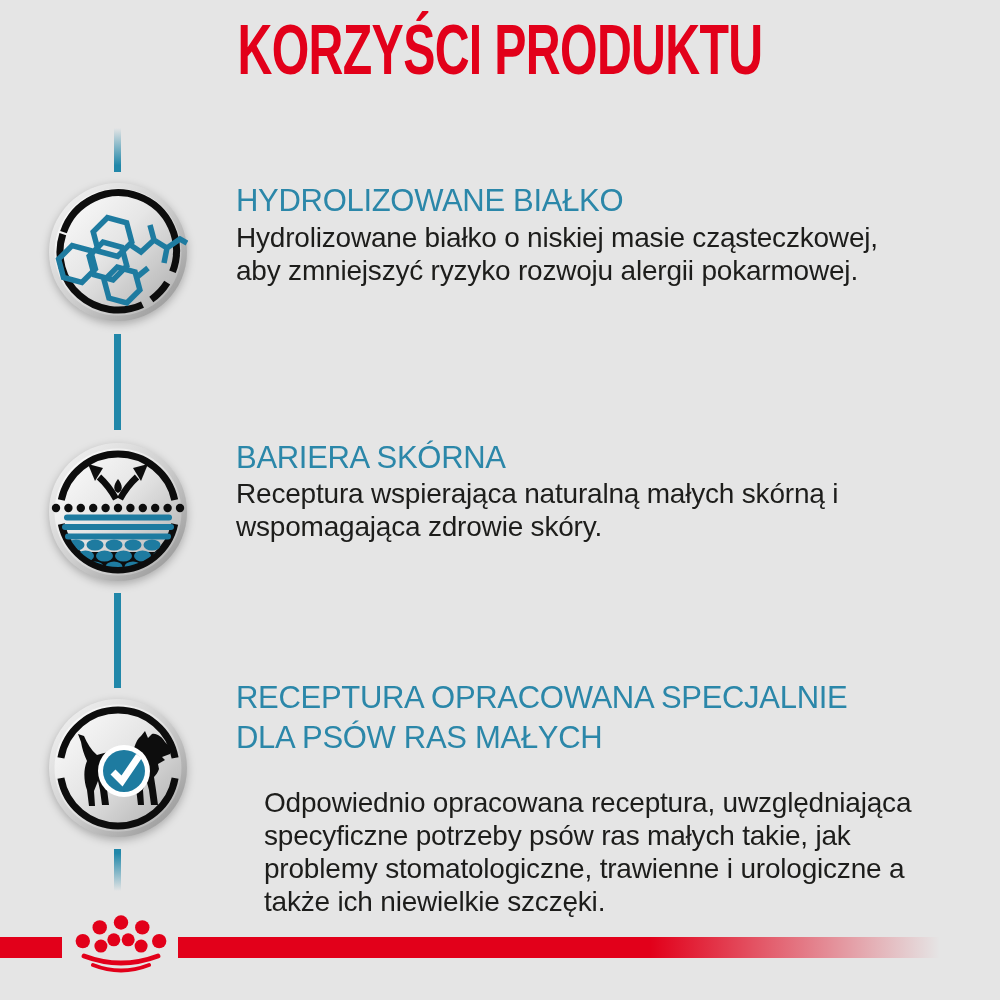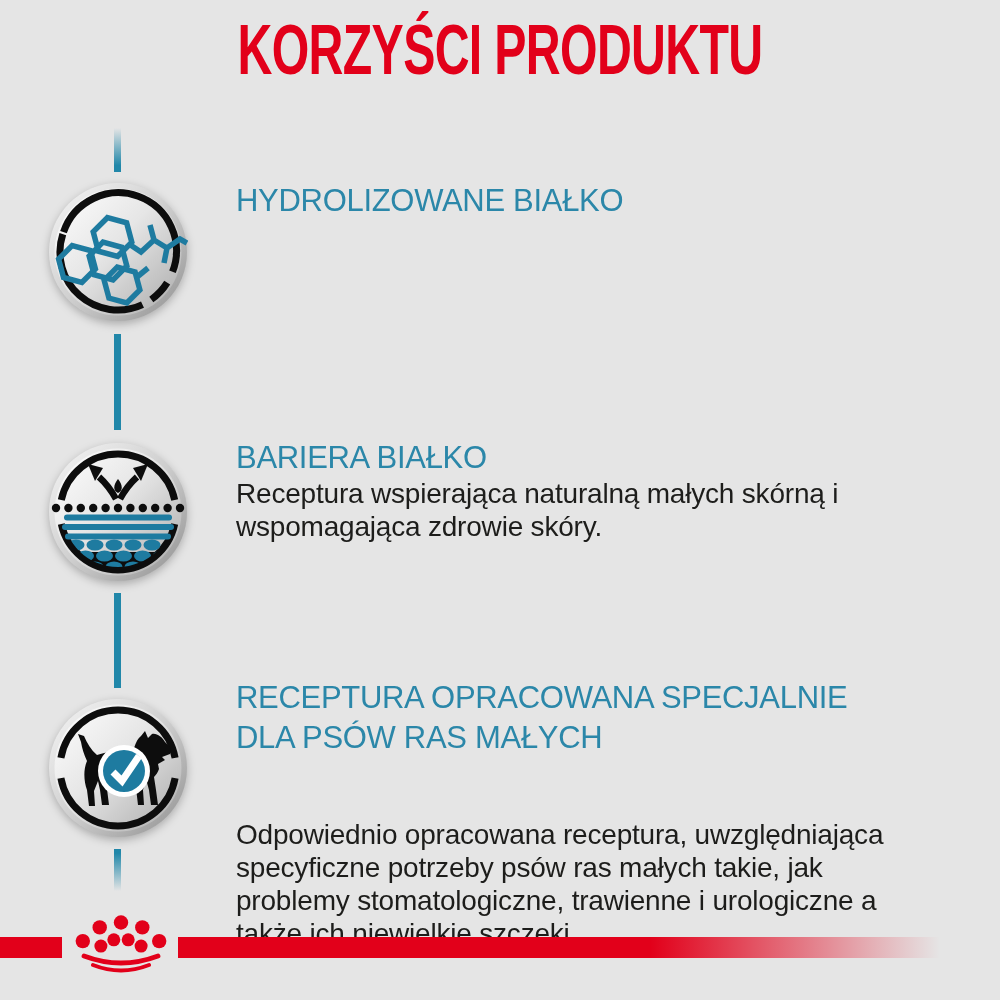--- a/index.html
+++ b/index.html
@@ -153,32 +153,34 @@
     <g>
       <circle cx="76" cy="73" r="26" fill="#ffffff"></circle>
       <circle cx="76" cy="73" r="21" fill="#1e7ba0"></circle>
       <path d="M65,74 L74,83 L91,58" stroke="#ffffff" stroke-width="7" fill="none"></path>
     </g>
   </svg>
 
   <section class="benefit-text" style="top:181px;">
     <h2 class="benefit-heading">HYDROLIZOWANE BIAŁKO</h2>
   </section>
+  <p class="benefit-text benefit-body" style="top:221px;">Hydrolizowane białko o niskiej masie cząsteczkowej,
+aby zmniejszyć ryzyko rozwoju alergii pokarmowej.</p>
 
   <section class="benefit-text" style="top:438px;">
-    <h2 class="benefit-heading">BARIERA BIAŁKO</h2>
+    <h2 class="benefit-heading">BARIERA SKÓRNA</h2>
   </section>
   <p class="benefit-text benefit-body" style="top:477px;">Receptura wspierająca naturalną małych skórną i
 wspomagająca zdrowie skóry.</p>
 
   <section class="benefit-text" style="top:678px;">
     <h2 class="benefit-heading">RECEPTURA OPRACOWANA SPECJALNIE
 DLA PSÓW RAS MAŁYCH</h2>
   </section>
-  <p class="benefit-text benefit-body" style="top:818px;">Odpowiednio opracowana receptura, uwzględniająca
+  <p class="benefit-text benefit-body" style="top:786px;margin-left:28px;">Odpowiednio opracowana receptura, uwzględniająca
 specyficzne potrzeby psów ras małych takie, jak
 problemy stomatologiczne, trawienne i urologiczne a
 także ich niewielkie szczęki.</p>
 
   <div class="band band-left"></div>
   <div class="band band-right"></div>
   <svg class="crown" viewBox="0 0 100 62">
     <g fill="#e2001a">
       <circle cx="50" cy="7.5" r="7.2"></circle>
       <circle cx="28.7" cy="12.4" r="7.2"></circle>

